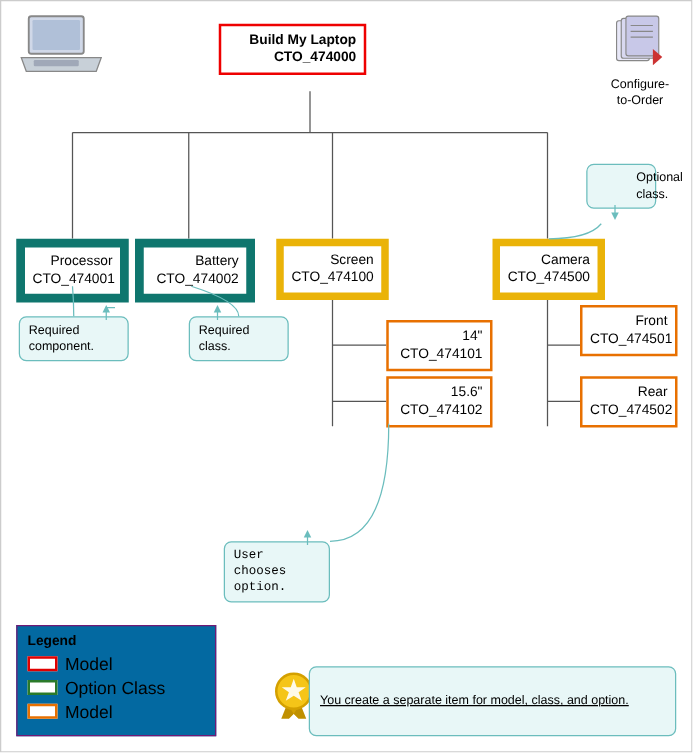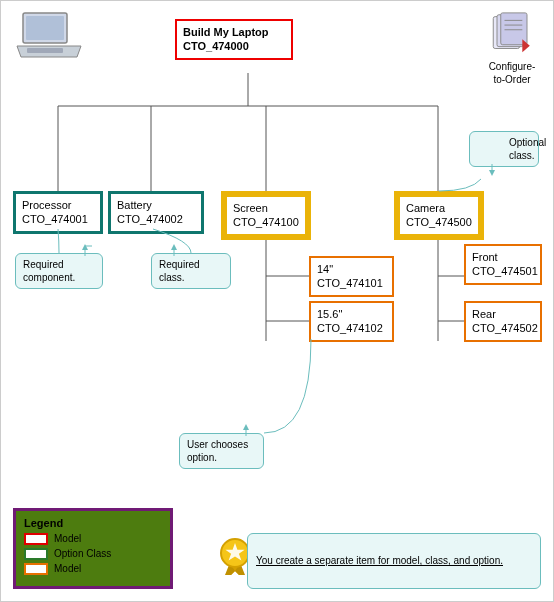--- a/index.html
+++ b/index.html
@@ -17,41 +17,41 @@
       width: 554px;
       height: 602px;
       background: #fff;
       border: 1px solid #ccc;
       position: relative;
     }
 
     
     .node {
       position: absolute;
-      text-align: left;
+      text-align: right;
       line-height: 1.3;
       padding: 4px 6px;
       background: #fff;
     }
 
     .node-model {
       border: 2px solid #e00;
       font-weight: bold;
     }
 
     .node-option-class {
       border: 6px solid #eab308;
     }
 
     .node-option {
       border: 2px solid #e87000;
     }
 
     .node-plain {
-      border: 3px solid #0f766e;
+      border: 7px solid #0f766e;
     }
 
     
     .callout {
       position: absolute;
       background: #e8f7f7;
       border: 1px solid #6bbdbd;
       border-radius: 6px;
       padding: 4px 7px;
       font-size: 10px;
@@ -71,37 +71,37 @@
       width: 554px;
       height: 602px;
       pointer-events: none;
     }
 
     
     #legend {
       position: absolute;
       bottom: 12px;
       left: 12px;
-      border: 3px solid #701a75;
+      border: 1px solid #701a75;
       padding: 6px 10px 8px 8px;
-      background: #4d7c0f;
+      background: #0369a1;
       width: 160px;
     }
 
     #legend-title {
       font-weight: bold;
       font-size: 11px;
       margin-bottom: 4px;
     }
 
     .legend-item {
       display: flex;
-      align-items: flex-start;
+      align-items: center;
       margin-bottom: 3px;
-      font-size: 10px;
+      font-size: 14px;
     }
 
     .legend-swatch {
       width: 24px;
       height: 12px;
       border: 2px solid;
       margin-right: 6px;
       flex-shrink: 0;
       background: #fff;
     }
@@ -267,30 +267,30 @@
 
   <div class="callout" style="left:150px; top:252px; width:80px;">
     <span>Required
 class.</span>
     <svg style="position:absolute;top:-10px;left:15px;" width="14" height="12">
       <path d="M7,12 L7,2" stroke="#6bbdbd" stroke-width="1" fill="none"></path>
       <polygon points="7,0 4,6 10,6" fill="#6bbdbd"></polygon>
     </svg>
   </div>
 
-  <div class="callout" style="left:468px; top:130px; width:70px;padding-left:39px;">
+  <div class="callout" style="left:468px; top:130px; width:56px;padding-left:39px;">
     <span>Optional
 class.</span>
     <svg style="position:absolute;bottom:-10px;left:15px;" width="14" height="12">
       <path d="M7,0 L7,10" stroke="#6bbdbd" stroke-width="1" fill="none"></path>
       <polygon points="7,12 4,6 10,6" fill="#6bbdbd"></polygon>
     </svg>
   </div>
 
-  <div class="callout" style="left:178px; top:432px; width:85px;">
+  <div class="callout" style="left:178px; top:432px; width:85px;font-family:Liberation Mono, monospace;">
     <span>User
 chooses
 option.</span>
     <svg style="position:absolute;top:-10px;right:10px;" width="14" height="12">
       <path d="M7,12 L7,2" stroke="#6bbdbd" stroke-width="1" fill="none"></path>
       <polygon points="7,0 4,6 10,6" fill="#6bbdbd"></polygon>
     </svg>
   </div>
 
   <svg style="position:absolute;top:0;left:0;width:554px;height:602px;pointer-events:none;">

